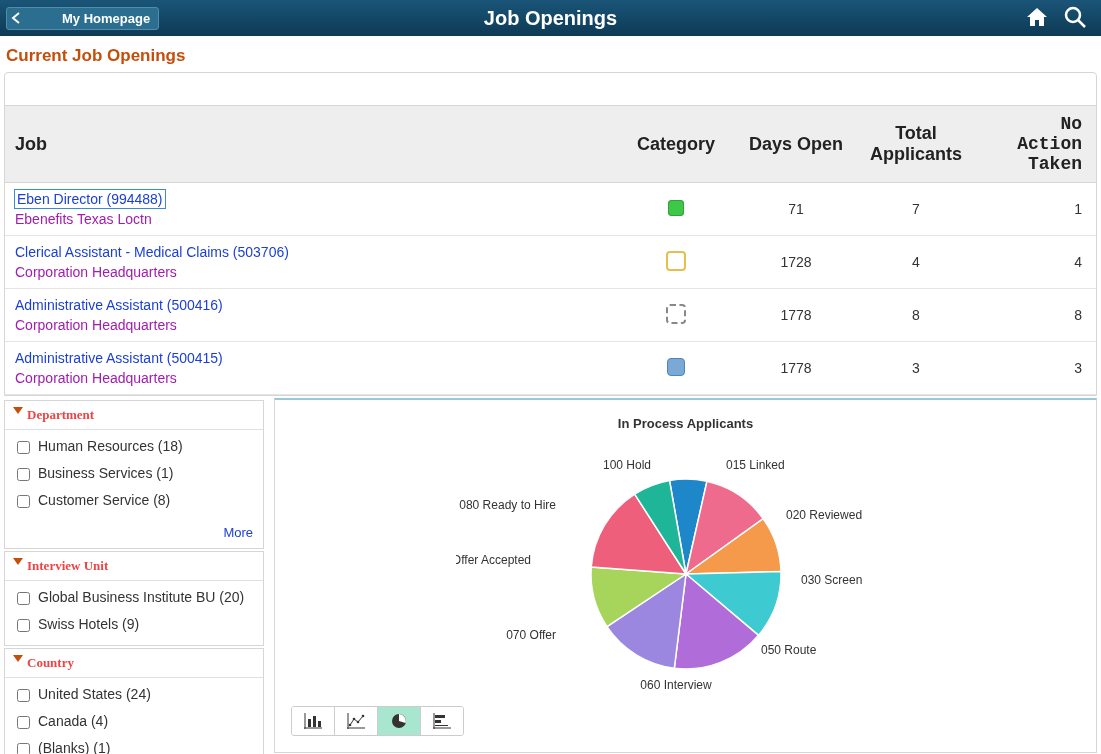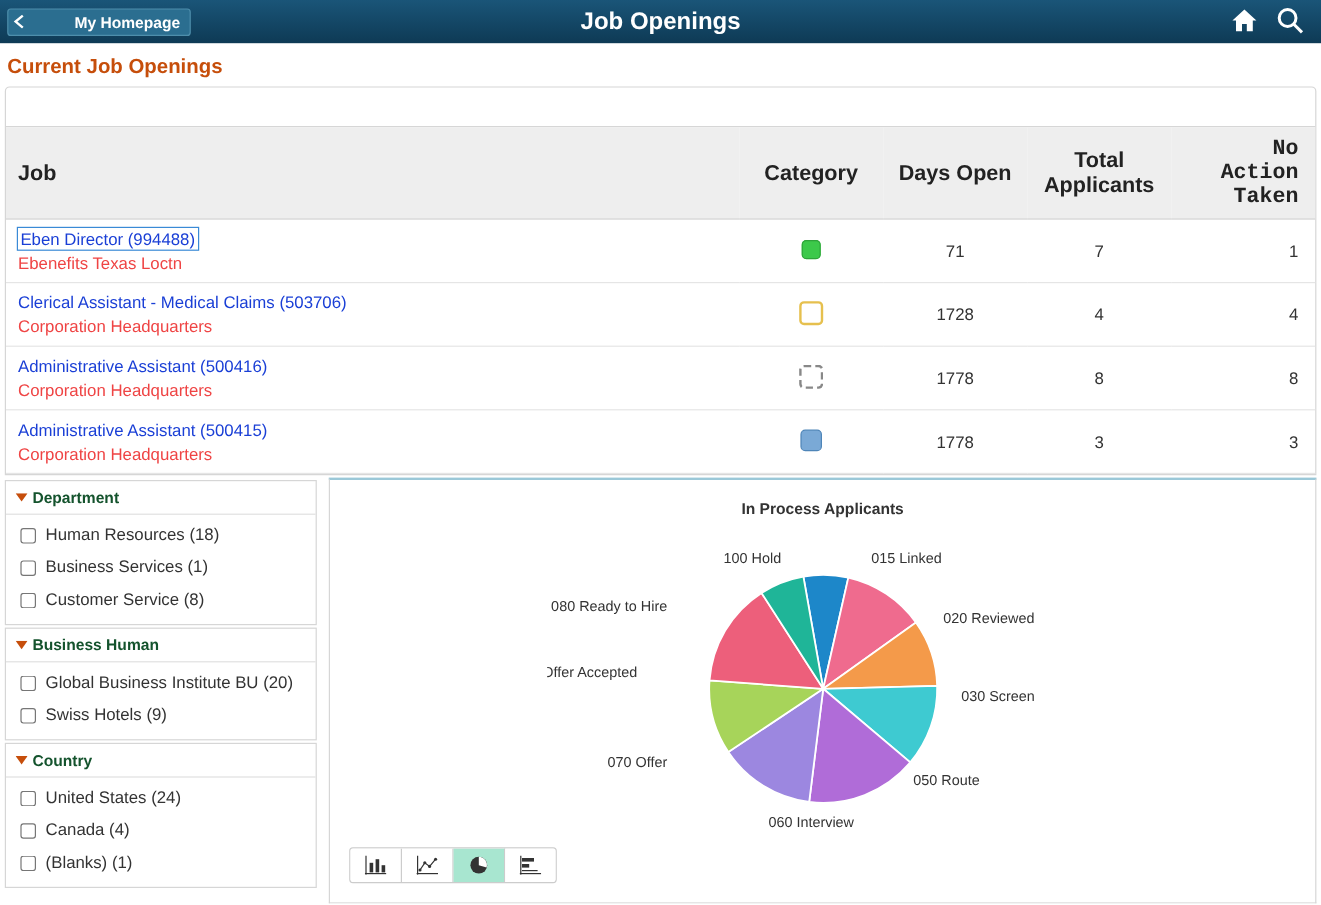--- a/index.html
+++ b/index.html
@@ -12,30 +12,30 @@
 .section-title{color:#c64e0b;font-size:17px;font-weight:bold;padding:10px 6px 4px 6px;}
 .inner{border:1px solid #d6d6d6;border-radius:4px 4px 0 0;margin:2px 4px 0 4px;}
 .tophr{height:32px;border-bottom:1px solid #d6d6d6;}
 table.jobs{width:100%;border-collapse:collapse;}
 table.jobs th{background:#eee;font-size:18px;color:#222;font-weight:bold;padding:8px 10px;border-bottom:1px solid #d6d6d6;text-align:left;}
 table.jobs th.center,table.jobs td.center{text-align:center;}
 table.jobs th.right,table.jobs td.right{text-align:right;}
 table.jobs td{padding:8px 10px;border-bottom:1px solid #e5e5e5;vertical-align:middle;font-size:14px;}
 .job-link{color:#1a3fd6;text-decoration:none;cursor:pointer;}
 .job-link.focused{outline:1px solid #3a8ad6;padding:1px 2px;}
-.job-sub{color:#ef4444;margin-top:4px;}
+.job-sub{color:#a21caf;margin-top:4px;}
 .cat{display:inline-block;width:16px;height:16px;border-radius:4px;}
 .cat.green{background:#3cc94a;box-shadow:inset 0 0 0 1px #2fa33a;}
 .cat.yellow{background:#fff;border:2px solid #e6c04e;}
 .cat.dash{background:#fff;border:2px dashed #888;border-radius:4px;}
 .cat.blue{background:#7aa9d6;border:1px solid #4e85b8;}
 .lower{display:flex;align-items:flex-start;margin:2px 4px 0 4px;}
 .facets{width:260px;}
 .facet{border:1px solid #d6d6d6;margin-top:2px;background:#fff;}
-.facet-hd{display:flex;align-items:center;color:#14532d;font-weight:bold;padding:6px 8px;border-bottom:1px solid #e0e0e0;}
+.facet-hd{display:flex;align-items:flex-start;color:#ef4444;font-weight:bold;padding:6px 8px;border-bottom:1px solid #e0e0e0;font-family:Liberation Serif, serif;}
 .facet-hd svg{margin-right:4px;}
 .facet-items{padding:4px 8px 6px 8px;}
 .facet-item{display:flex;align-items:flex-start;padding:4px 0;font-size:14px;}
 .facet-item input{margin-right:8px;}
 .more{text-align:right;padding:4px 10px 8px 10px;}
 .more a{color:#1a3fd6;text-decoration:none;cursor:pointer;}
 .chart-area{flex:1;margin-left:10px;border:1px solid #d6d6d6;border-top:2px solid #9bc8d8;padding:16px;position:relative;min-height:320px;}
 .chart-title{text-align:center;font-weight:bold;font-size:13px;margin-bottom:8px;}
 .chart-svg{display:block;margin:0 auto;}
 .chart-toolbar{position:absolute;left:16px;bottom:16px;display:flex;border:1px solid #ccc;border-radius:3px;overflow:hidden;}
@@ -132,27 +132,28 @@
           </label>
           <label class="facet-item">
             <input type="checkbox" style="">
             <span>Business Services (1)</span>
           </label>
           <label class="facet-item">
             <input type="checkbox" style="">
             <span>Customer Service (8)</span>
           </label>
         </div>
+        <div class="more"><a>More</a></div>
       </div>
       <div class="facet">
         <div class="facet-hd">
           <svg width="10" height="8">
             <path d="M0 0 L10 0 L5 7 Z" fill="#c64e0b"></path>
           </svg>
-          <span>Business Human</span>
+          <span>Interview Unit</span>
         </div>
         <div class="facet-items">
           <label class="facet-item">
             <input type="checkbox" style="">
             <span>Global Business Institute BU (20)</span>
           </label>
           <label class="facet-item">
             <input type="checkbox" style="">
             <span>Swiss Hotels (9)</span>
           </label>

